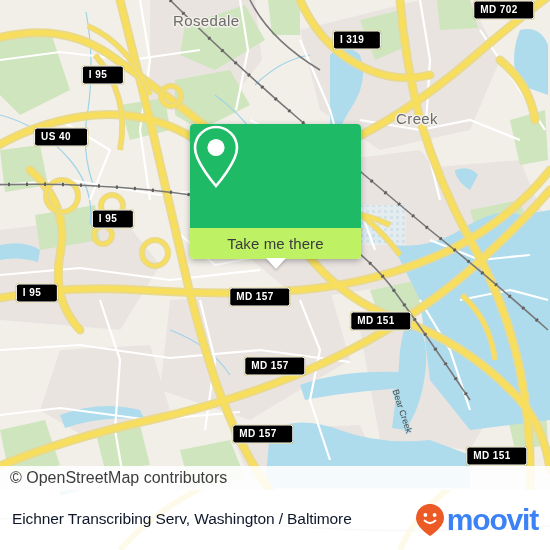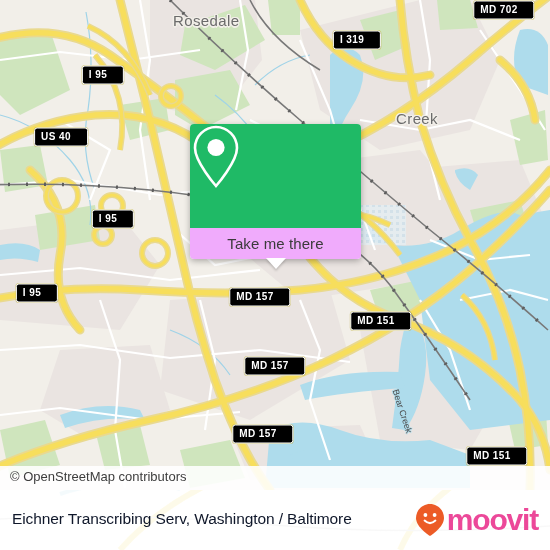--- a/index.html
+++ b/index.html
@@ -41,54 +41,54 @@
     position:absolute;left:190px;top:124px;width:171px;
     border-radius:4px;background:#ffffff;
     box-shadow:0 2px 6px rgba(0,0,0,.30);
     overflow:visible;
   }
   #popup-head{
     height:104px;background:#1fba66;border-radius:4px 4px 0 0;
     display:flex;align-items:center;justify-content:center;
   }
   #popup-body{
-    height:31px;background:#f0abfc;border-radius:0 0 4px 4px;
+    height:31px;background:#bef264;border-radius:0 0 4px 4px;
     display:flex;align-items:center;justify-content:center;
   }
   #popup-label{color:#3b3b3b;font-size:15px;letter-spacing:.1px;}
   #popup-tail{
     position:absolute;left:50%;bottom:-10px;margin-left:-10px;
     width:0;height:0;border-left:10px solid transparent;
     border-right:10px solid transparent;border-top:11px solid #ffffff;
     filter:drop-shadow(0 2px 1px rgba(0,0,0,.18));
   }
 
   
   #attribution{
     position:absolute;left:0;top:466px;width:550px;height:24px;
     background:rgba(255,255,255,.88);
   }
   #attribution span{
-    position:absolute;left:10px;top:3px;color:#3d3d3d;font-size:13px;
+    position:absolute;left:10px;top:3px;color:#3d3d3d;font-size:16px;
   }
 
   
   #footer{
     position:absolute;left:0;top:490px;width:550px;height:60px;
     background:#ffffff;overflow:hidden;
   }
   #footer-ghost{
     position:absolute;left:0;top:-26px;width:550px;height:86px;opacity:.13;
   }
   #footer-title{
     position:absolute;left:12px;top:20px;color:#0f172a;font-size:15.5px;
     letter-spacing:-.1px;white-space:nowrap;
   }
   #brand{position:absolute;right:12px;top:14px;height:32px;display:flex;align-items:center;}
-  #brand-word{color:#ec4899;font-size:30px;font-weight:bold;letter-spacing:-1.2px;line-height:1;}
+  #brand-word{color:#3b82f6;font-size:30px;font-weight:bold;letter-spacing:-1.2px;line-height:1;}
 </style>
 </head>
 <body>
 
 <div id="app">
 
   <div id="map">
     <svg width="550" height="490" viewBox="0 0 550 490">
       <defs>
         <pattern id="bldg" width="6" height="6" patternUnits="userSpaceOnUse">

